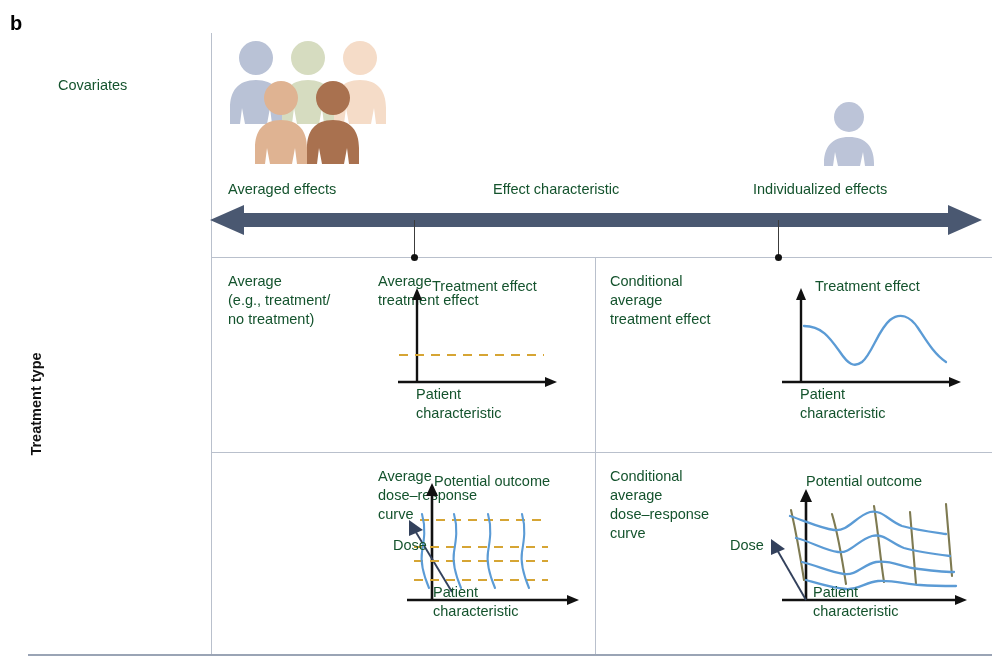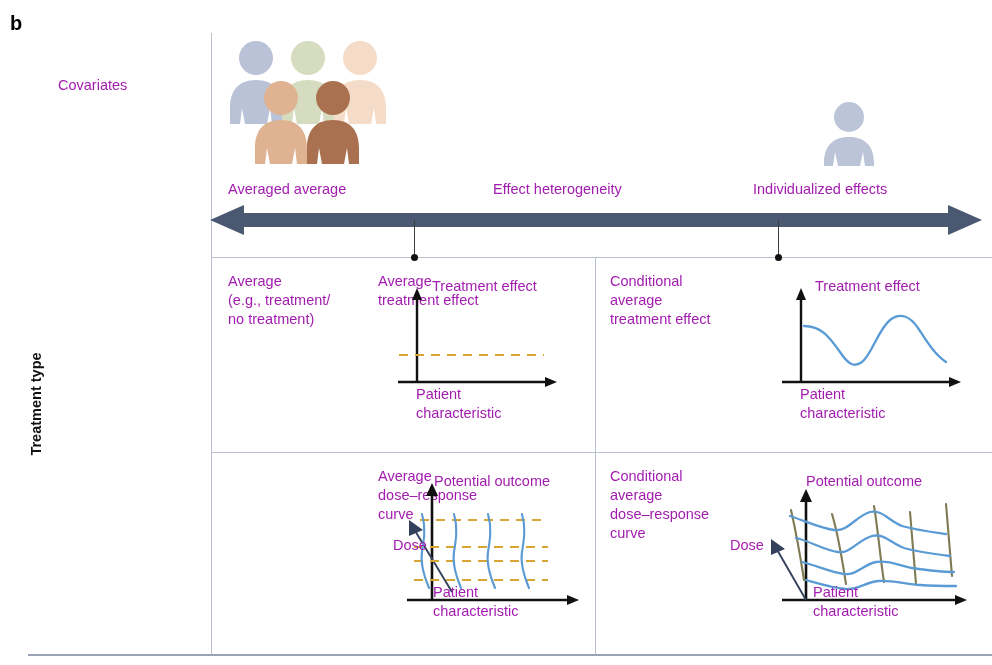--- a/index.html
+++ b/index.html
@@ -37,21 +37,21 @@
     background: #b9c0cc;
   }
   .rule-h { height: 1px; }
   .rule-v { width: 1px; }
 
   
   .txt {
     position: absolute;
     font-size: 14.5px;
     line-height: 19px;
-    color: #a21caf;
+    color: #14532d;
     white-space: pre-line;
   }
 
   
   .row-axis-title {
     position: absolute;
     left: -44px;
     top: 396px;
     width: 160px;
     text-align: center;
@@ -138,22 +138,22 @@
 
   <div class="single-person" data-name="single-person-icon" style="left:818px; top:100px;">
     <svg width="62" height="68" viewBox="0 0 62 68" xmlns="http://www.w3.org/2000/svg">
       <g fill="#bcc4d8">
         <circle cx="31" cy="17" r="15"></circle>
         <path d="M31 37 C14 37 6 47 6 63 L6 66 L15 66 L17 52 L20 66 L42 66 L45 52 L47 66 L56 66 L56 63 C56 47 48 37 31 37 Z"></path>
       </g>
     </svg>
   </div>
 
-  <div class="txt" data-name="spectrum-label-left" style="left:228px; top:180px;">Averaged average</div>
-  <div class="txt" data-name="spectrum-label-middle" style="left:493px; top:180px;">Effect heterogeneity</div>
+  <div class="txt" data-name="spectrum-label-left" style="left:228px; top:180px;">Averaged effects</div>
+  <div class="txt" data-name="spectrum-label-middle" style="left:493px; top:180px;">Effect characteristic</div>
   <div class="txt" data-name="spectrum-label-right" style="left:753px; top:180px;">Individualized effects</div>
 
   <div class="het-arrow" data-name="effect-heterogeneity-arrow" style="left:208px; top:202px;">
     <svg width="776" height="36" viewBox="0 0 776 36" xmlns="http://www.w3.org/2000/svg">
       <path d="M2 18 L36 3 L36 11 L740 11 L740 3 L774 18 L740 33 L740 25 L36 25 L36 33 Z" fill="#4a5871"></path>
     </svg>
   </div>
 
   <div class="tick-line" data-name="tick-line-binary-averaged" style="left:414px; top:220px; height:37px;"></div>
   <div class="tick-dot" data-name="tick-dot-binary-averaged" style="left:411px; top:254px;"></div>

